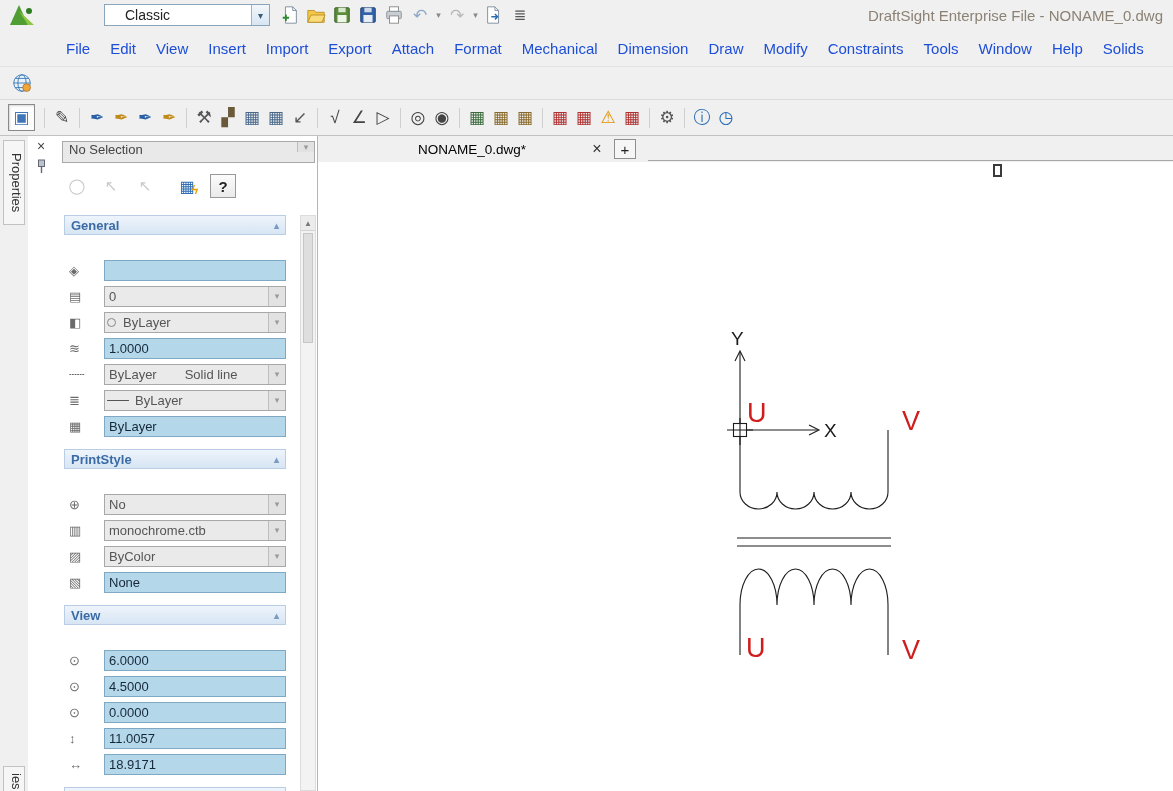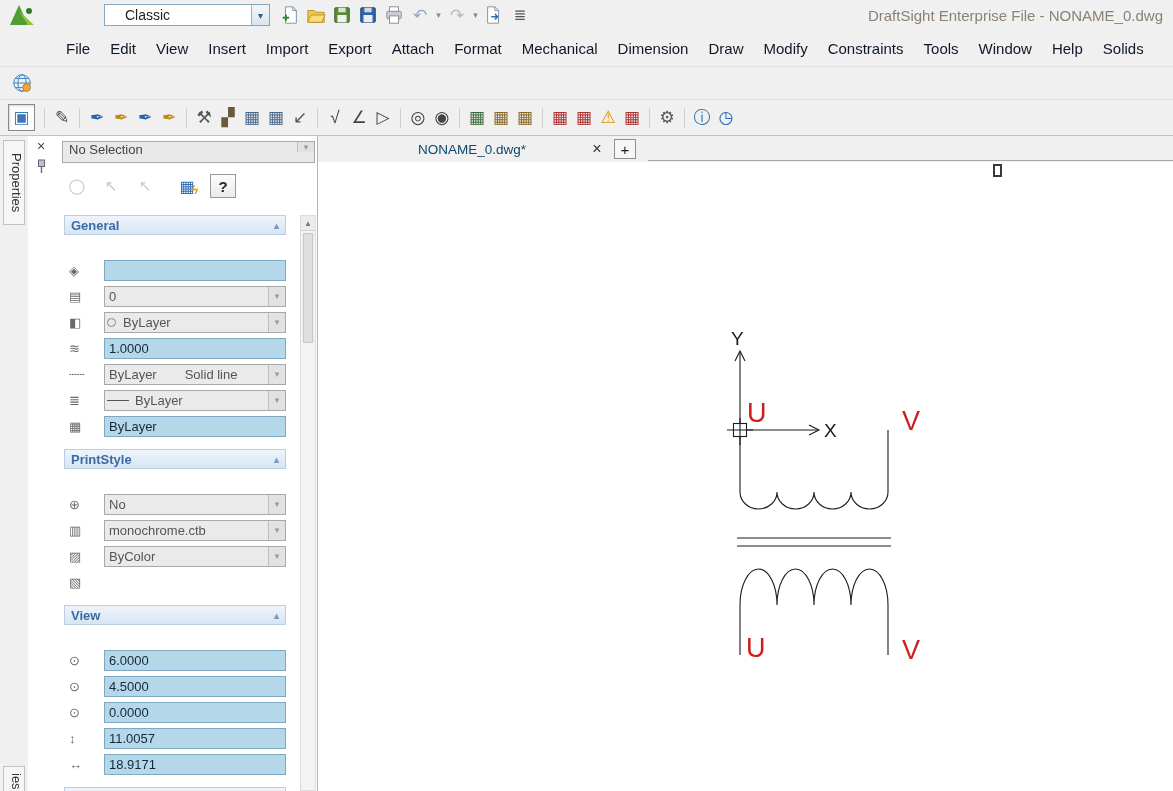--- a/index.html
+++ b/index.html
@@ -15,21 +15,21 @@
   .tb-icons{display:flex;align-items:center;margin-left:8px;gap:2px}
   .ti{width:24px;height:24px;display:flex;align-items:center;justify-content:center;font-size:17px}
   .ti.glyph-blue{color:#8fa8c8}
   .ti.glyph-gray{color:#b8b8b8}
   .ti.glyph-dark{color:#555;font-size:15px}
   .caret{width:9px;color:#888;font-size:9px;display:flex;align-items:center;justify-content:center}
   .app-title{margin-left:auto;margin-right:10px;font-size:15px;color:#8b8274;white-space:nowrap}
 
   
   .menubar{position:absolute;top:30px;left:0;width:100%;height:36px;display:flex;align-items:center;padding-left:56px}
-  .menu-item{padding:0 10px;font-size:15px;color:#0f172a;height:100%;display:flex;align-items:center;cursor:default}
+  .menu-item{padding:0 10px;font-size:15px;color:#1d4ed8;height:100%;display:flex;align-items:center;cursor:default}
 
   
   .toolbar1{position:absolute;top:66px;left:0;width:100%;height:34px;border-top:1px solid #e3e3e3;border-bottom:1px solid #dadada;display:flex;align-items:center;padding-left:10px}
   .toolbar2{position:absolute;top:100px;left:0;width:100%;height:36px;display:flex;align-items:center;padding-left:8px;border-bottom:1px solid #c2c2c2}
   .tb{width:24px;height:24px;display:flex;align-items:center;justify-content:center;font-size:17px;color:#444}
   .tb.boxed{width:27px;height:27px;border:1px solid #8a8a8a;background:#fdfdfd;box-shadow:inset 1px 1px 2px rgba(0,0,0,.15);margin-right:4px}
   .tbsep{width:1px;height:20px;background:#cfcfcf;margin:0 5px}
 
   
   .workspace{position:absolute;top:136px;left:0;right:0;bottom:0;display:flex}
@@ -67,21 +67,21 @@
 
   .vscroll{position:absolute;left:272px;top:79px;bottom:0;width:16px;background:#f3f3f3;border:1px solid #dcdcdc}
   .vscroll .up{height:15px;background:#ececec;border-bottom:1px solid #d2d2d2;display:flex;align-items:center;justify-content:center;font-size:8px;color:#777}
   .vscroll .thumb{margin:2px;height:110px;background:#dedede;border:1px solid #c6c6c6}
 
   
   .canvas-area{flex:1;position:relative;background:#f0f0f0}
   .tabbar{position:absolute;top:0;left:0;right:0;height:26px}
   .tabline{position:absolute;top:24px;left:330px;right:0;height:1px;background:#a8a8a8}
   .doc-tab{position:absolute;left:40px;top:0;height:26px;width:250px;display:flex;align-items:center}
-  .doc-tab .lbl{flex:1;text-align:center;font-size:13.5px;color:#0c4a6e}
+  .doc-tab .lbl{flex:1;text-align:center;font-size:13.5px;color:#000000}
   .tab-close{width:22px;font-size:16px;color:#333;text-align:center}
   .new-tab{position:absolute;left:296px;top:3px;width:22px;height:20px;border:1px solid #8f8f8f;background:#f6f6f6;display:flex;align-items:center;justify-content:center;font-size:15px;color:#222}
   .canvas{position:absolute;top:26px;left:0;right:0;bottom:0;background:#fff}
   .caret-marker{position:absolute;left:675px;top:2px;width:9px;height:13px;border:2px solid #3a3a3a}
   .al{position:absolute;font-size:19px;color:#1a1a1a}
   .cl{position:absolute;font-size:27px;color:#cf1d1d}
   svg.draw{position:absolute;left:0;top:0}
 </style>
 </head>
 <body>
@@ -384,20 +384,23 @@
         </div>
         <div class="prow">
           <span class="picon">▨</span>
           <div class="pfield sel">
             <span class="txt">ByColor</span>
             <span class="ddbox">▾</span>
           </div>
         </div>
         <div class="prow">
           <span class="picon">▧</span>
+          <div class="pfield inp">
+              <span class="txt">None</span>
+            </div>
         </div>
 
         <div class="sec-h gap">
           <span>View</span>
           <span class="col">▴</span>
         </div>
         <div class="prow">
           <span class="picon">⊙</span>
           <div class="pfield inp">
               <span class="txt">6.0000</span>

